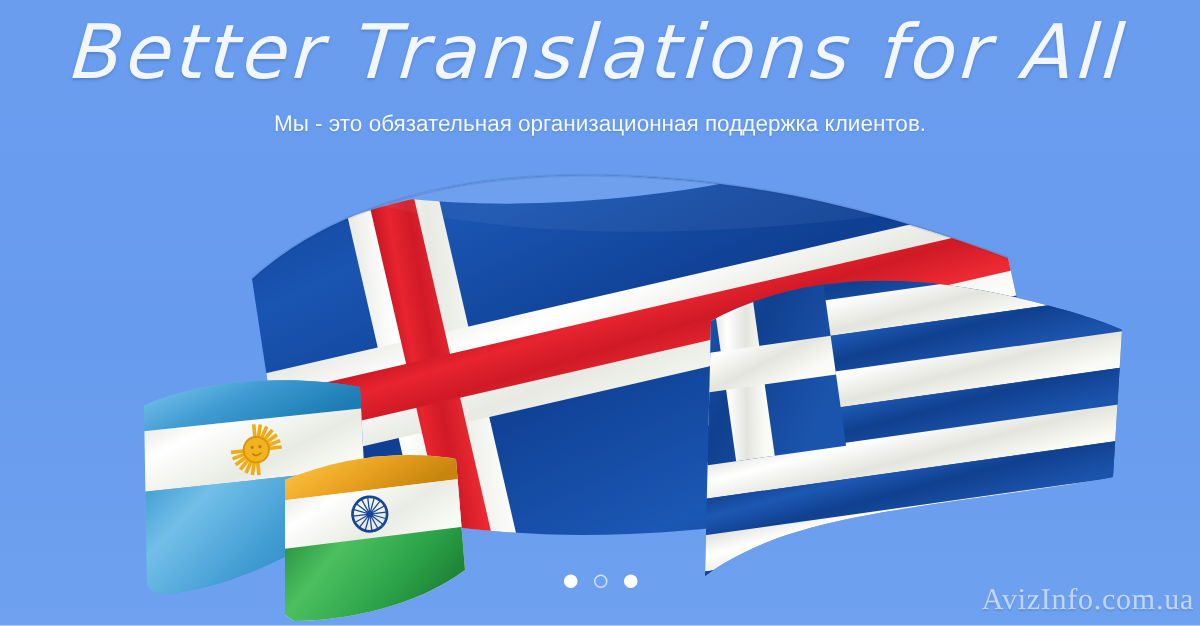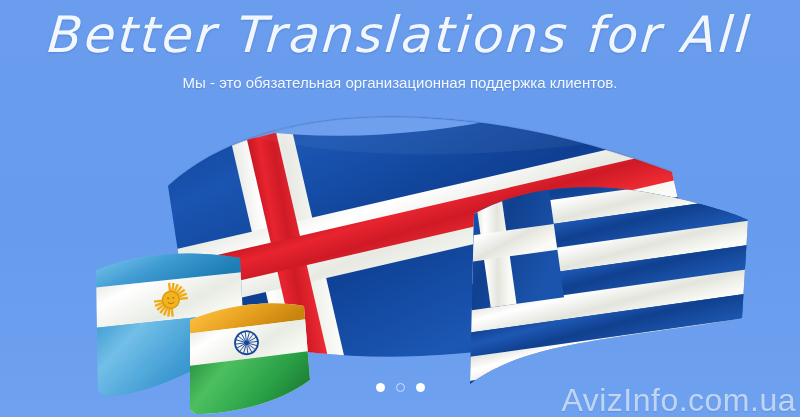--- a/index.html
+++ b/index.html
@@ -82,22 +82,22 @@
     cursor: pointer;
   }
   .dot.filled { background: #ffffff; }
   .dot.hollow { background: transparent; border: 1.6px solid #cfe0fb; }
 
   
   .watermark {
     position: absolute;
     right: 4px;
     bottom: 1px;
-    font-family: Liberation Sans, sans-serif;
-    font-size: 32px;
+    font-family: Liberation Serif, serif;
+    font-size: 20px;
     line-height: 32px;
     color: rgba(255,255,255,.60);
     letter-spacing: .5px;
     white-space: nowrap;
     z-index: 7;
     text-shadow: 0 1px 1px rgba(40,80,150,.18);
   }
 </style>
 </head>
 <body>

